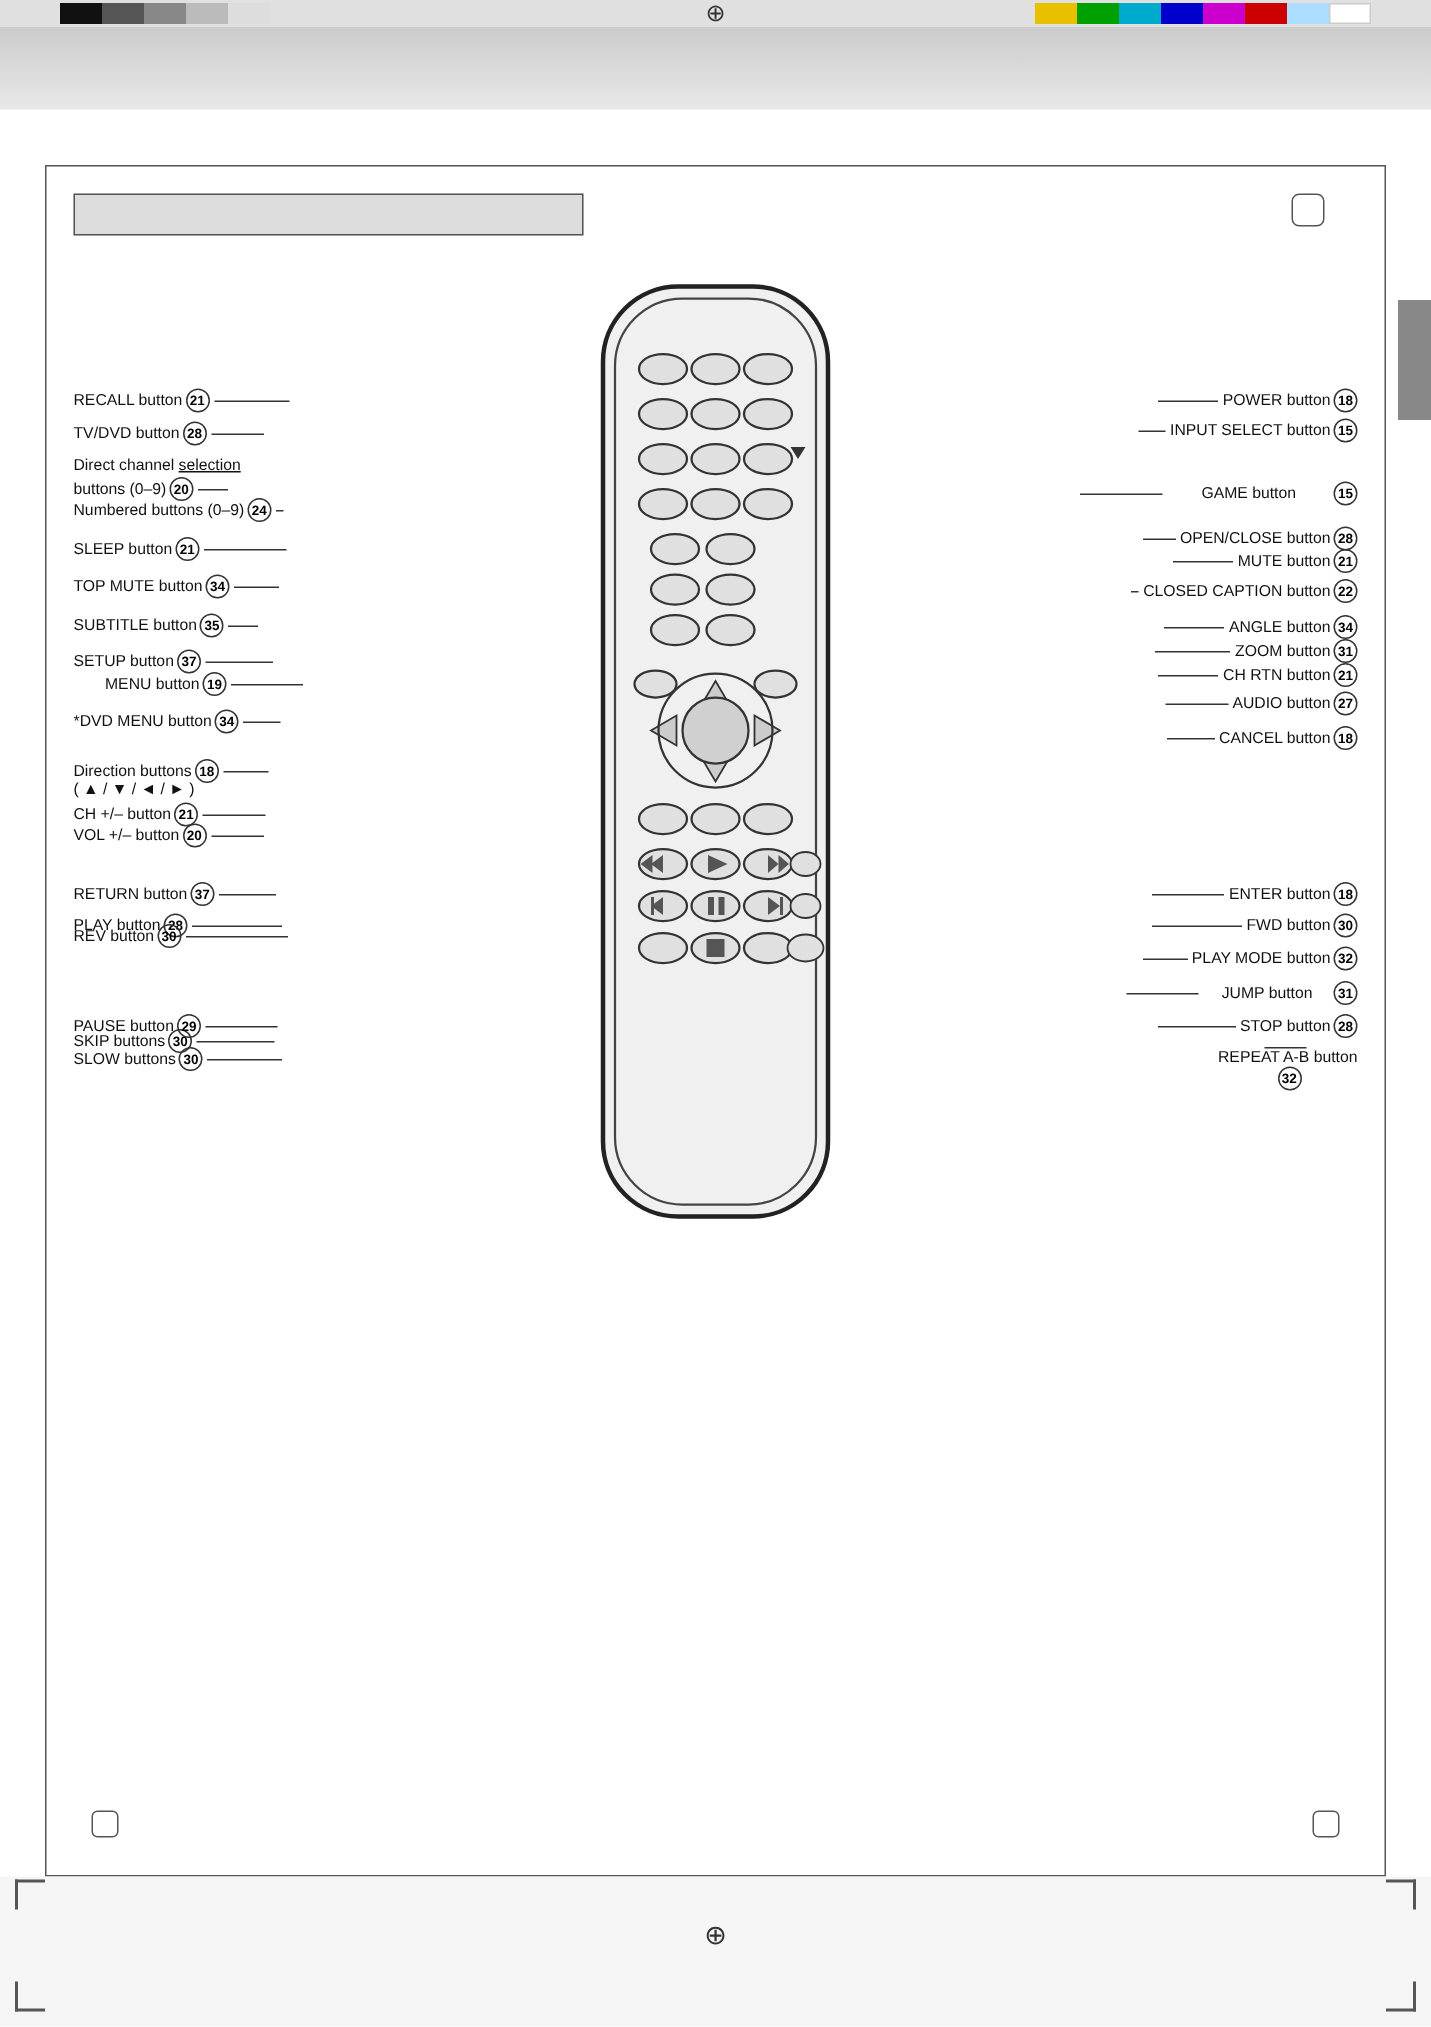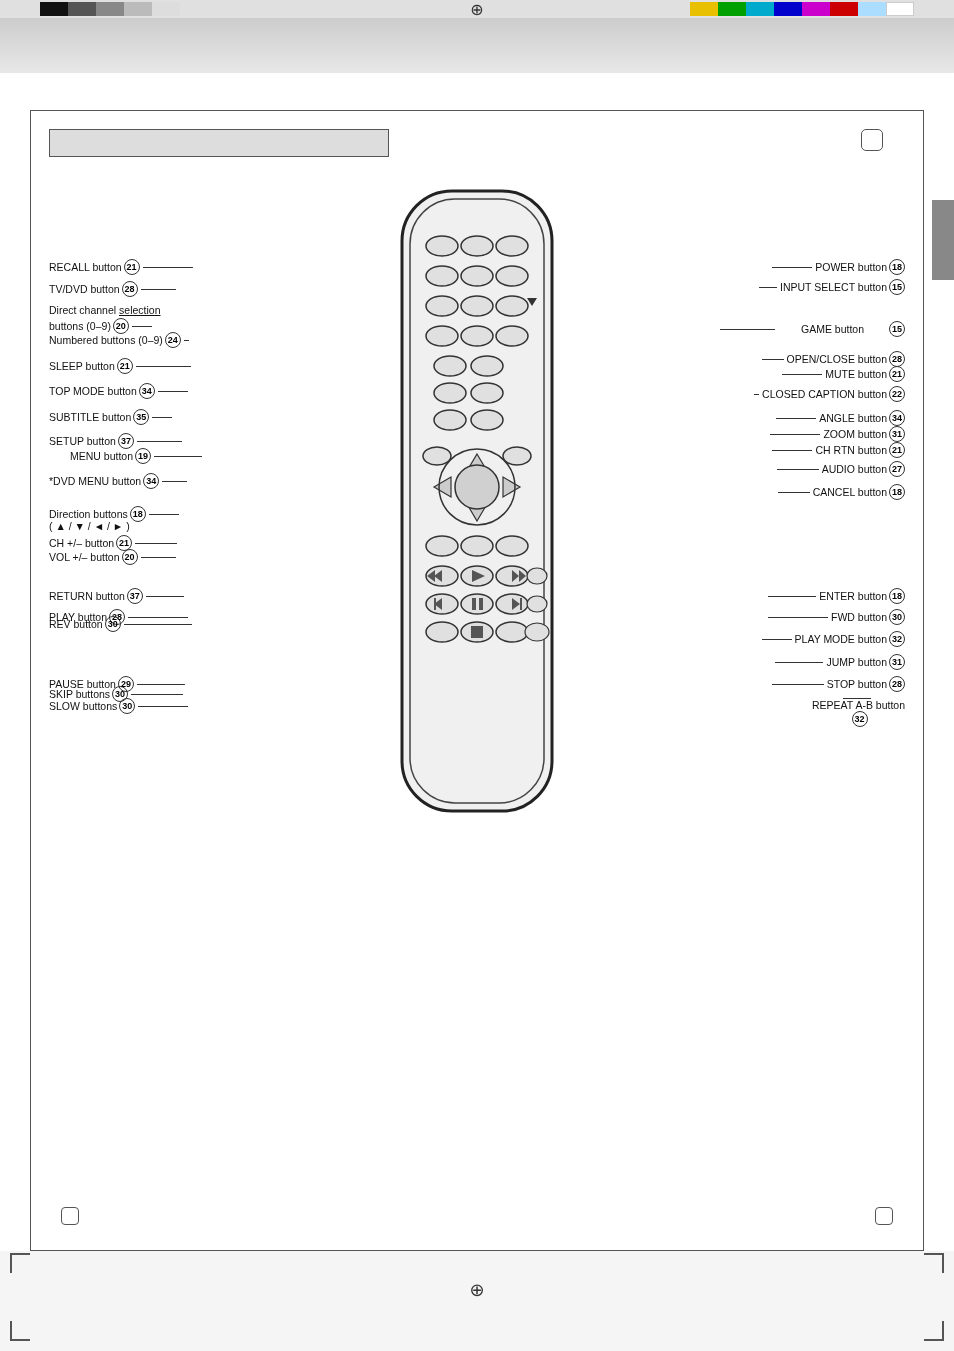--- a/index.html
+++ b/index.html
@@ -297,21 +297,21 @@
     <div style="width:5px;height:1px;background:#333;margin-left:3px;"></div>
   </div>
 
   <div style="position:absolute;top:247px;left:18px;display:flex;align-items:center;">
     <span class="label-text">SLEEP button</span>
     <span class="label-num">21</span>
     <div style="width:55px;height:1px;background:#333;margin-left:3px;"></div>
   </div>
 
   <div style="position:absolute;top:272px;left:18px;display:flex;align-items:center;">
-    <span class="label-text">TOP MODE button</span>
+    <span class="label-text">TOP MUTE button</span>
     <span class="label-num">34</span>
     <div style="width:30px;height:1px;background:#333;margin-left:3px;"></div>
   </div>
 
   <div style="position:absolute;top:298px;left:18px;display:flex;align-items:center;">
     <span class="label-text">SUBTITLE button</span>
     <span class="label-num">35</span>
     <div style="width:20px;height:1px;background:#333;margin-left:3px;"></div>
   </div>
 
@@ -465,21 +465,21 @@
     <span class="label-text">FWD button</span>
     <span class="label-num">30</span>
   </div>
 
   <div style="position:absolute;top:520px;right:18px;display:flex;align-items:center;">
     <div style="width:30px;height:1px;background:#333;margin-right:3px;"></div>
     <span class="label-text">PLAY MODE button</span>
     <span class="label-num">32</span>
   </div>
 
-  <div style="position:absolute;top:543px;right:18px;display:flex;align-items:center;">
+  <div style="position:absolute;top:543px;right:18px;display:flex;align-items:center;gap:12px;">
     <div style="width:48px;height:1px;background:#333;margin-right:3px;"></div>
     <span class="label-text">JUMP button</span>
     <span class="label-num">31</span>
   </div>
 
   <div style="position:absolute;top:565px;right:18px;display:flex;align-items:center;">
     <div style="width:52px;height:1px;background:#333;margin-right:3px;"></div>
     <span class="label-text">STOP button</span>
     <span class="label-num">28</span>
   </div>

